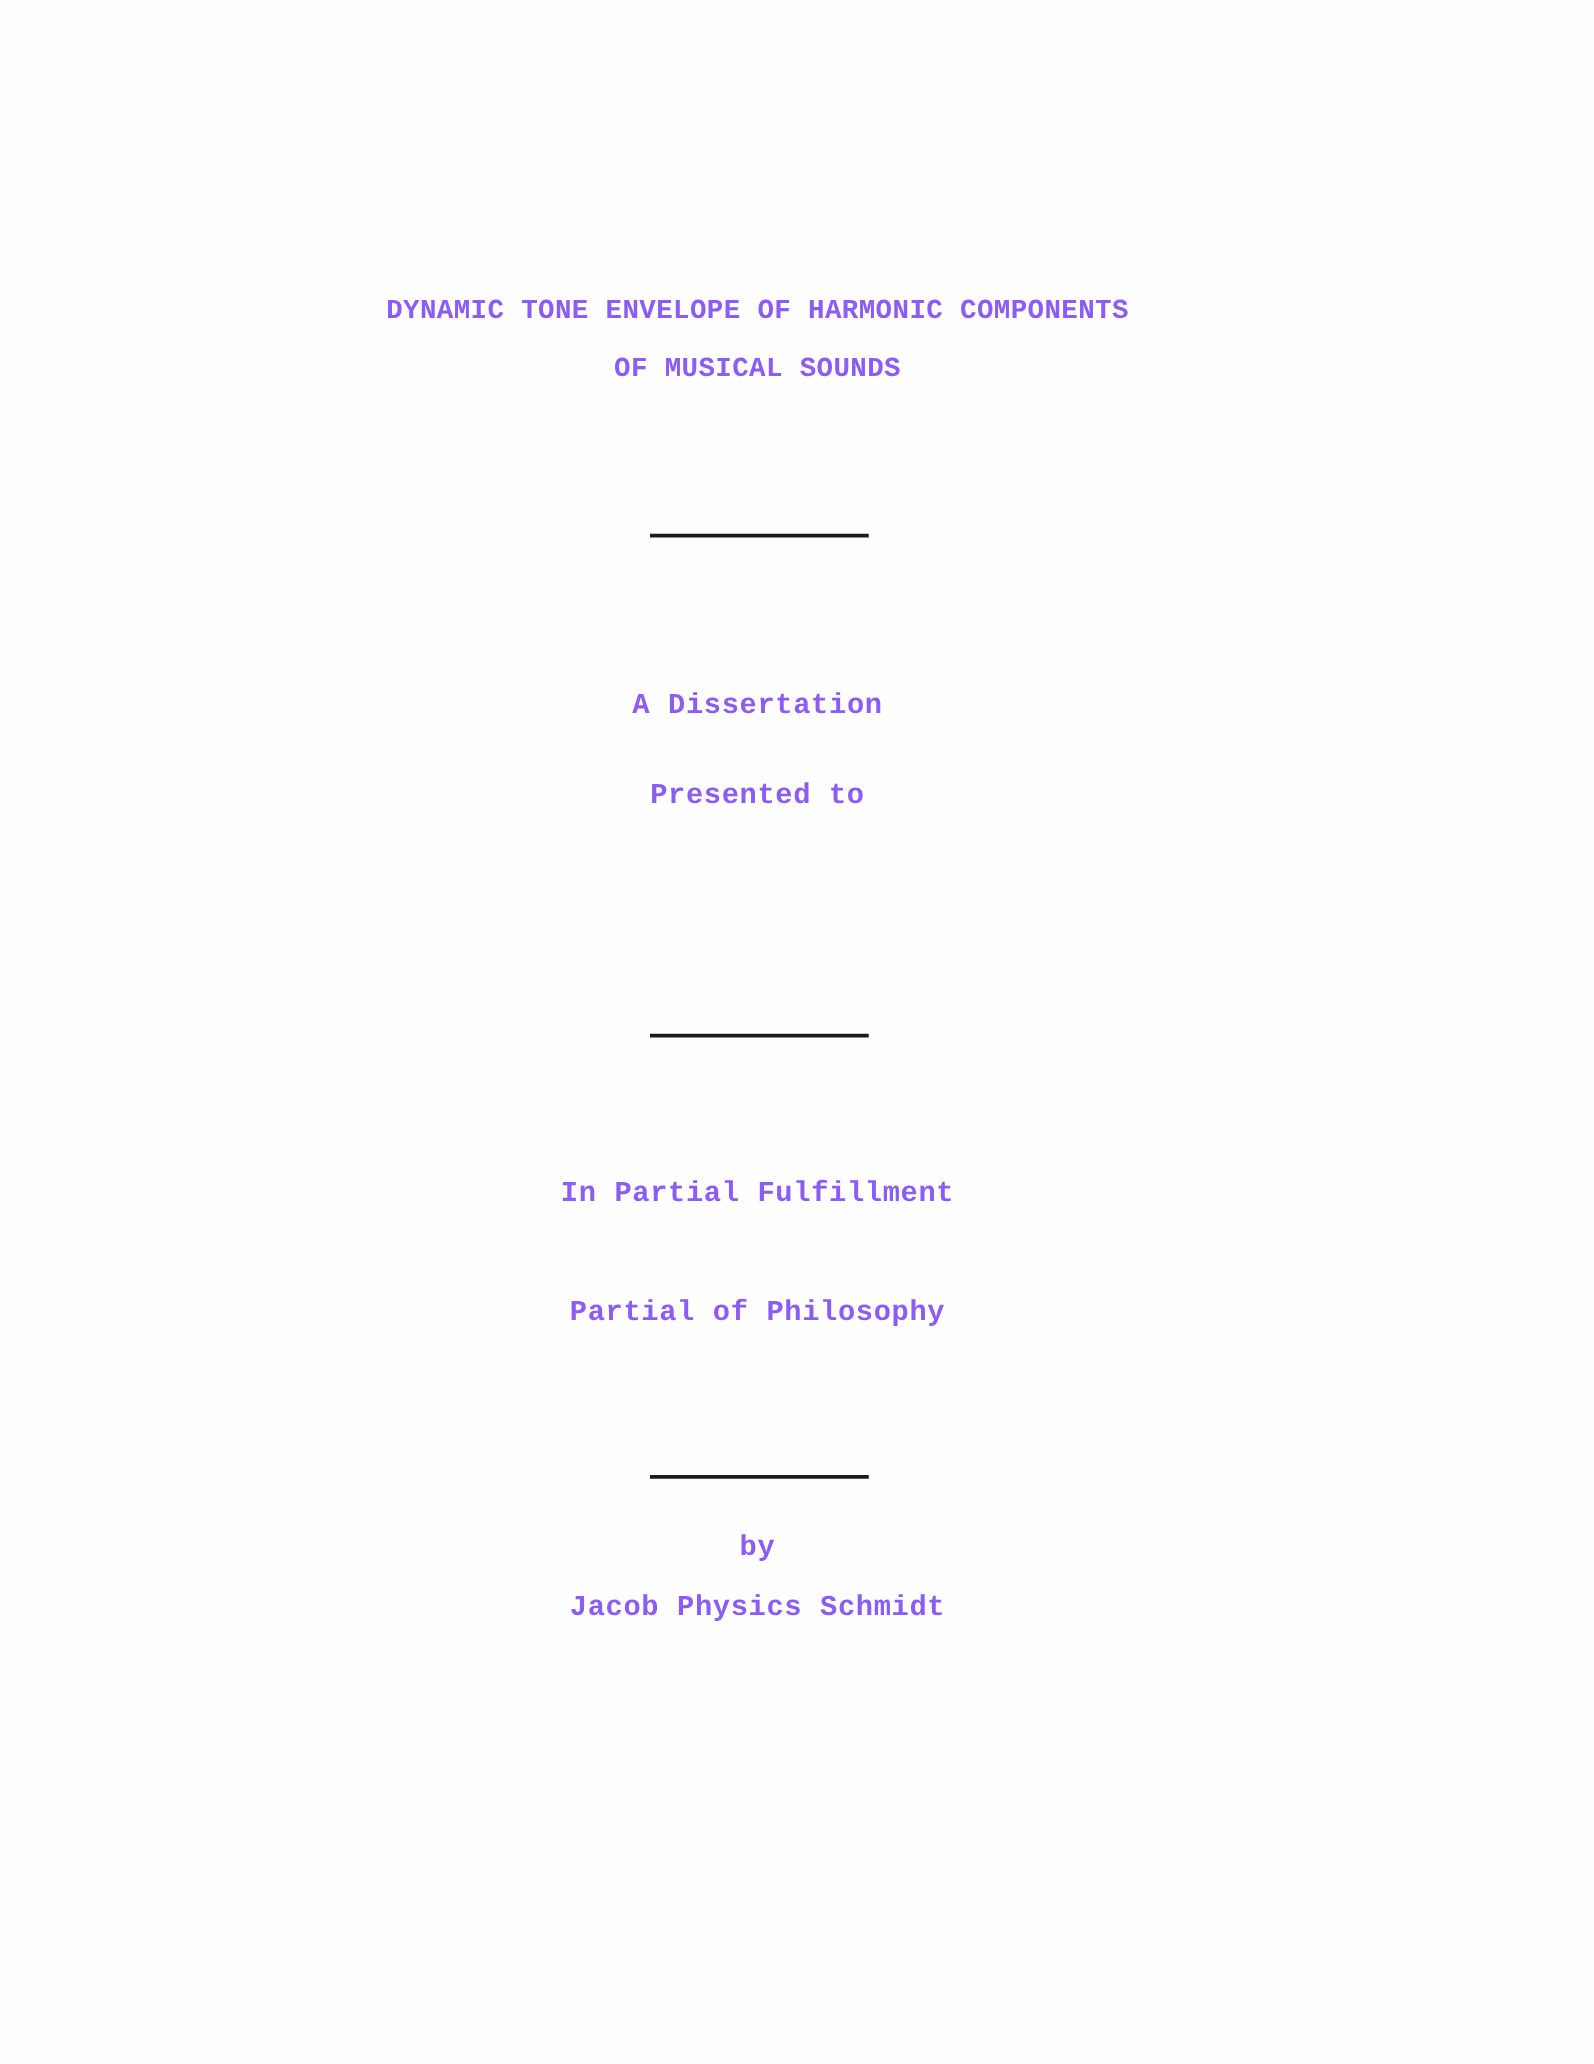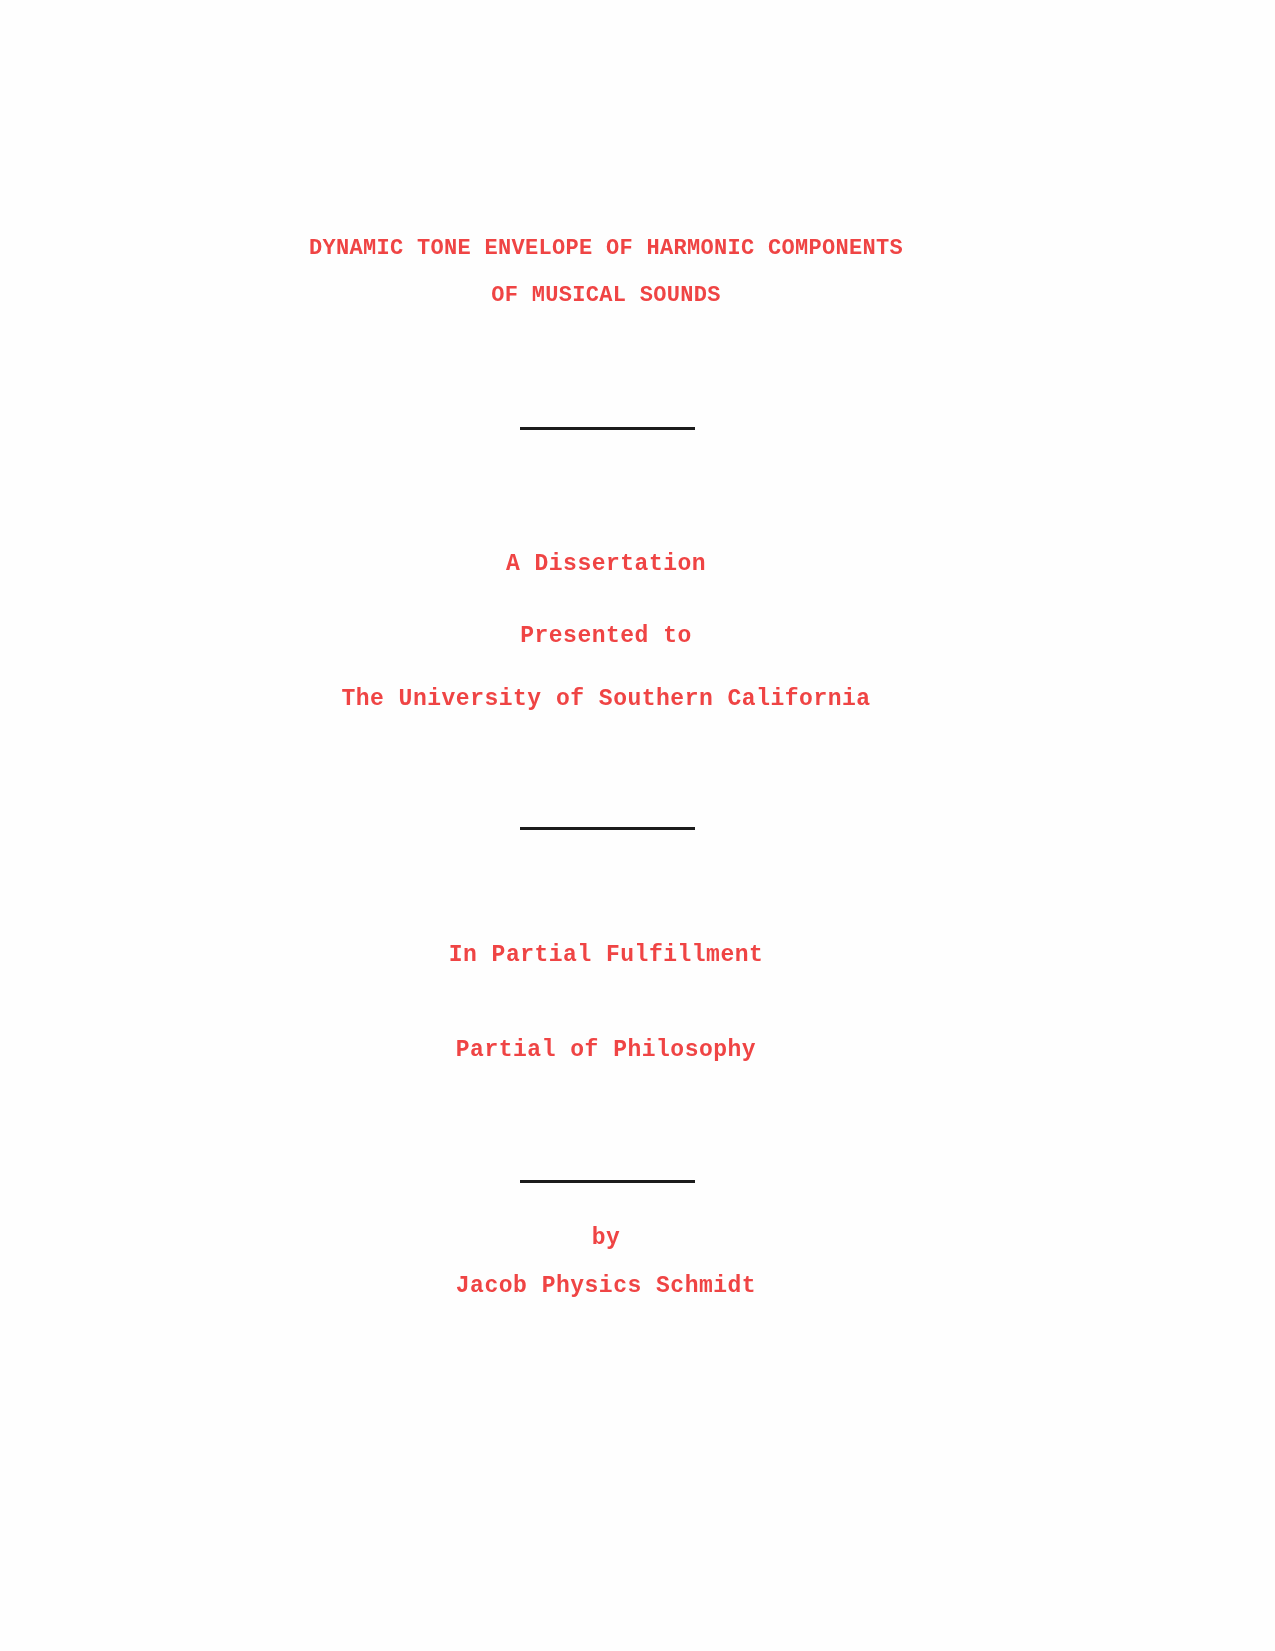--- a/index.html
+++ b/index.html
@@ -1,40 +1,39 @@
 <!DOCTYPE html>
 <html><head>
   <meta charset="utf-8">
   <style>
     html, body { margin: 0; padding: 0; background: #ffffff; }
     body { width: 1275px; height: 1651px; position: relative; overflow: hidden; }
     .page { position: absolute; left: 0; top: 0; width: 1275px; height: 1651px; background: #fefefe; }
     .line {
       position: absolute; left: 0; width: 1212px; text-align: center;
       font-family: "Liberation Mono", "DejaVu Sans Mono", monospace;
-      font-size: 23px; color: #ef4444; font-weight: bold; letter-spacing: 0.5px;
+      font-size: 23px; color: #8b5cf6; font-weight: bold; letter-spacing: 0.5px;
       white-space: pre;
     }
     .title { font-size: 22px; letter-spacing: 0.3px; }
     .rule {
       position: absolute; left: 520px; width: 175px; height: 3px; background: #1c1c1c;
     }
   </style>
 </head>
 <body>
 
 <div class="page">
   <div class="line title" style="top:236px;">DYNAMIC TONE ENVELOPE OF HARMONIC COMPONENTS</div>
   <div class="line title" style="top:283px;">OF MUSICAL SOUNDS</div>
 
   <div class="rule" style="top:427px;"></div>
 
   <div class="line" style="top:551px;">A Dissertation</div>
   <div class="line" style="top:623px;">Presented to</div>
-  <div class="line" style="top:686px;">The University of Southern California</div>
 
   <div class="rule" style="top:827px;"></div>
 
   <div class="line" style="top:942px;">In Partial Fulfillment</div>
   <div class="line" style="top:1037px;">Partial of Philosophy</div>
 
   <div class="rule" style="top:1180px;"></div>
 
   <div class="line" style="top:1225px;">by</div>
   <div class="line" style="top:1273px;">Jacob Physics Schmidt</div>

